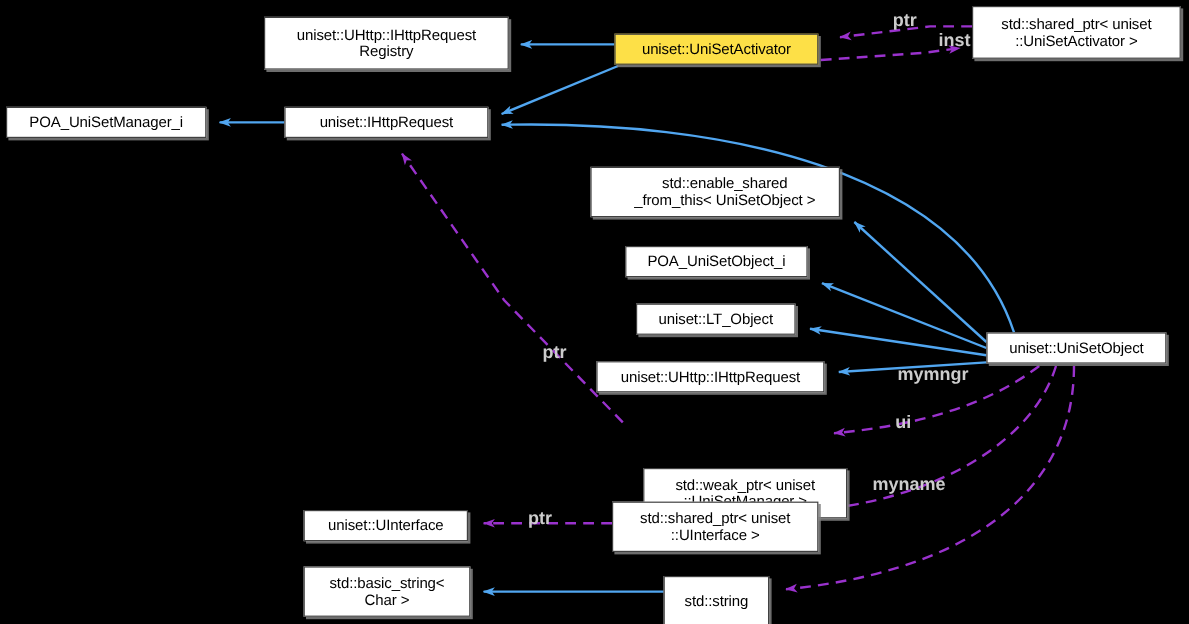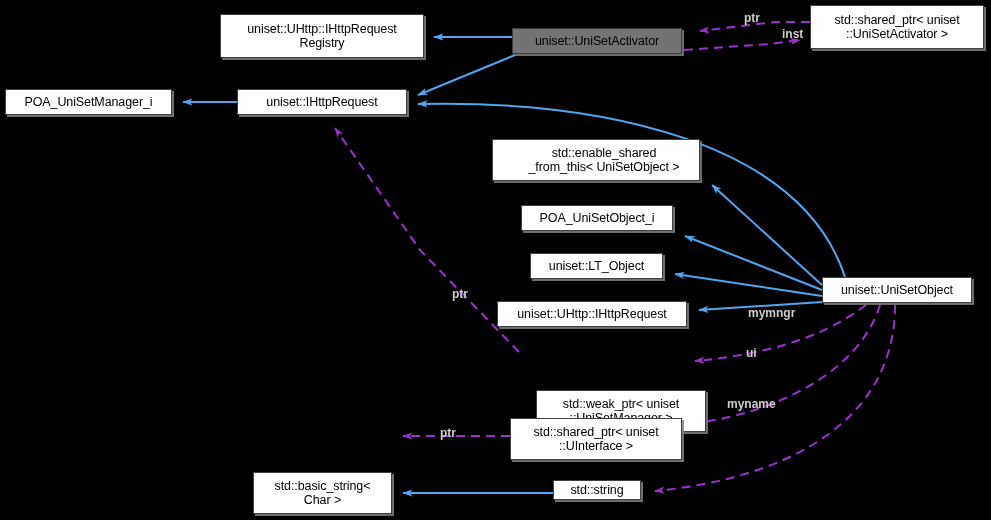--- a/index.html
+++ b/index.html
@@ -32,26 +32,26 @@
     justify-content: center;
     text-align: center;
     color: #000000;
     font-size: 12.5px;
     line-height: 14px;
     letter-spacing: -0.1px;
     white-space: pre-line;
     z-index: 5;
   }
   .node.highlight {
-    background: #737373;
+    background: #fde047;
   }
   .edge-label {
     position: absolute;
     color: #cccccc;
-    font-size: 12px;
+    font-size: 15px;
     font-weight: bold;
     line-height: 12px;
     white-space: nowrap;
     z-index: 6;
   }
 </style>
 </head>
 <body>
 
 <div id="canvas">
@@ -108,28 +108,29 @@
 
   <div class="node" style="left:521px; top:205px; width:152px; height:26px;">POA_UniSetObject_i</div>
 
   <div class="node" style="left:497px; top:301px; width:190px; height:26px;">uniset::UHttp::IHttpRequest</div>
 
   <div class="node" style="left:822px; top:277px; width:150px; height:26px;">uniset::UniSetObject</div>
 
   <div class="node" style="left:536px; top:352px; width:170px; height:42px;margin-top:38px;">std::weak_ptr&lt; uniset
 ::UniSetManager &gt;</div>
 
+  <div class="node" style="left:253px; top:425px; width:137px; height:26px;">uniset::UInterface</div>
 
   <div class="node" style="left:510px; top:418px; width:172px; height:42px;">std::shared_ptr&lt; uniset
 ::UInterface &gt;</div>
 
   <div class="node" style="left:253px; top:472px; width:139px; height:42px;">std::basic_string&lt;
 Char &gt;</div>
 
-  <div class="node" style="left:553px; top:480px; width:88px; height:20px;">std::string</div>
+  <div class="node" style="left:553px; top:480px; width:88px; height:41px;">std::string</div>
 
   <div class="edge-label" style="left:744px; top:12px;">ptr</div>
 
   <div class="edge-label" style="left:742px; top:28px;padding-left:40px;">inst</div>
 
   <div class="edge-label" style="left:452px; top:288px;">ptr</div>
 
   <div class="edge-label" style="left:727px; top:307px;padding-left:21px;">mymngr</div>
 
   <div class="edge-label" style="left:746px; top:347px;">ui</div>

